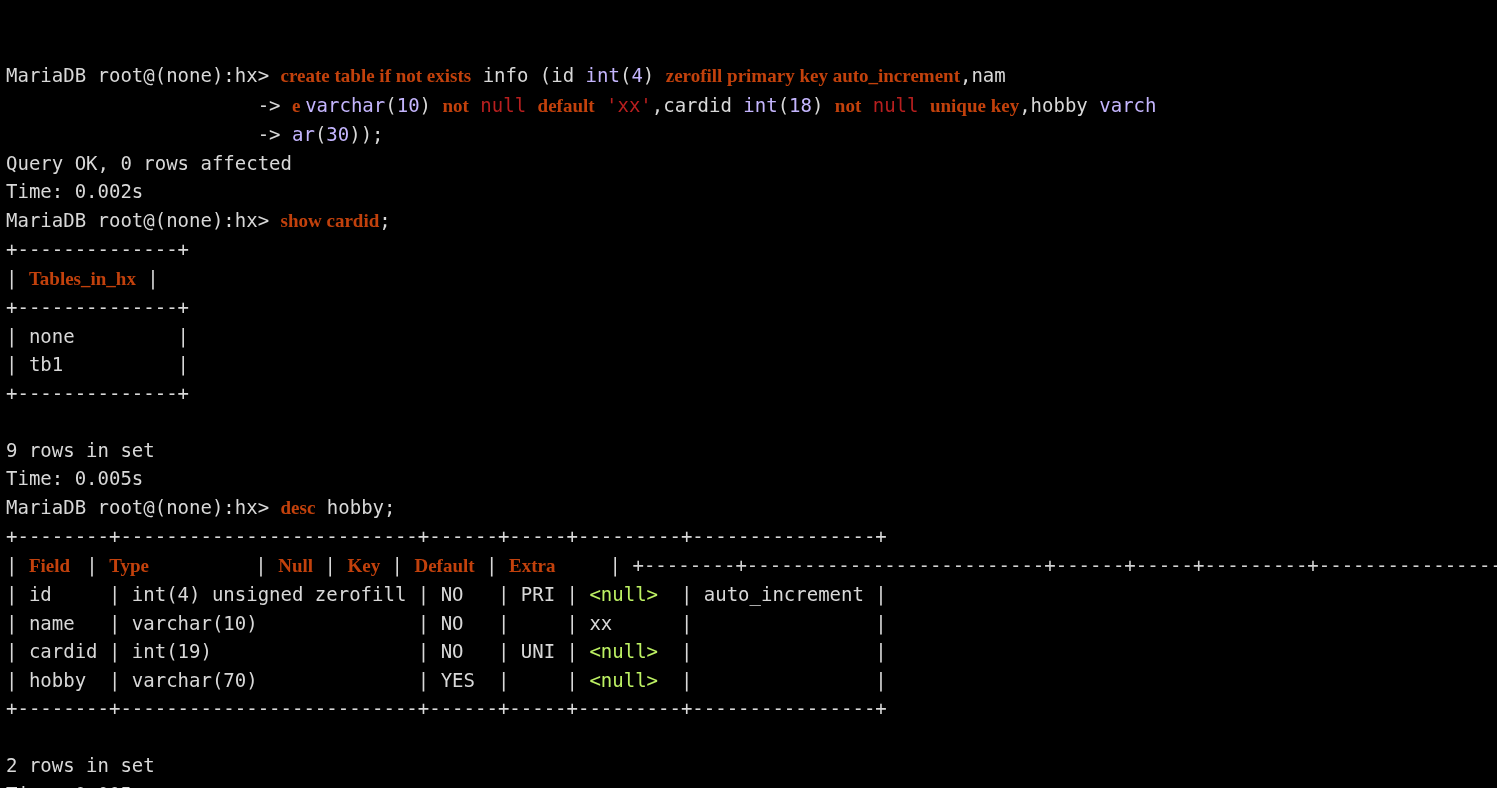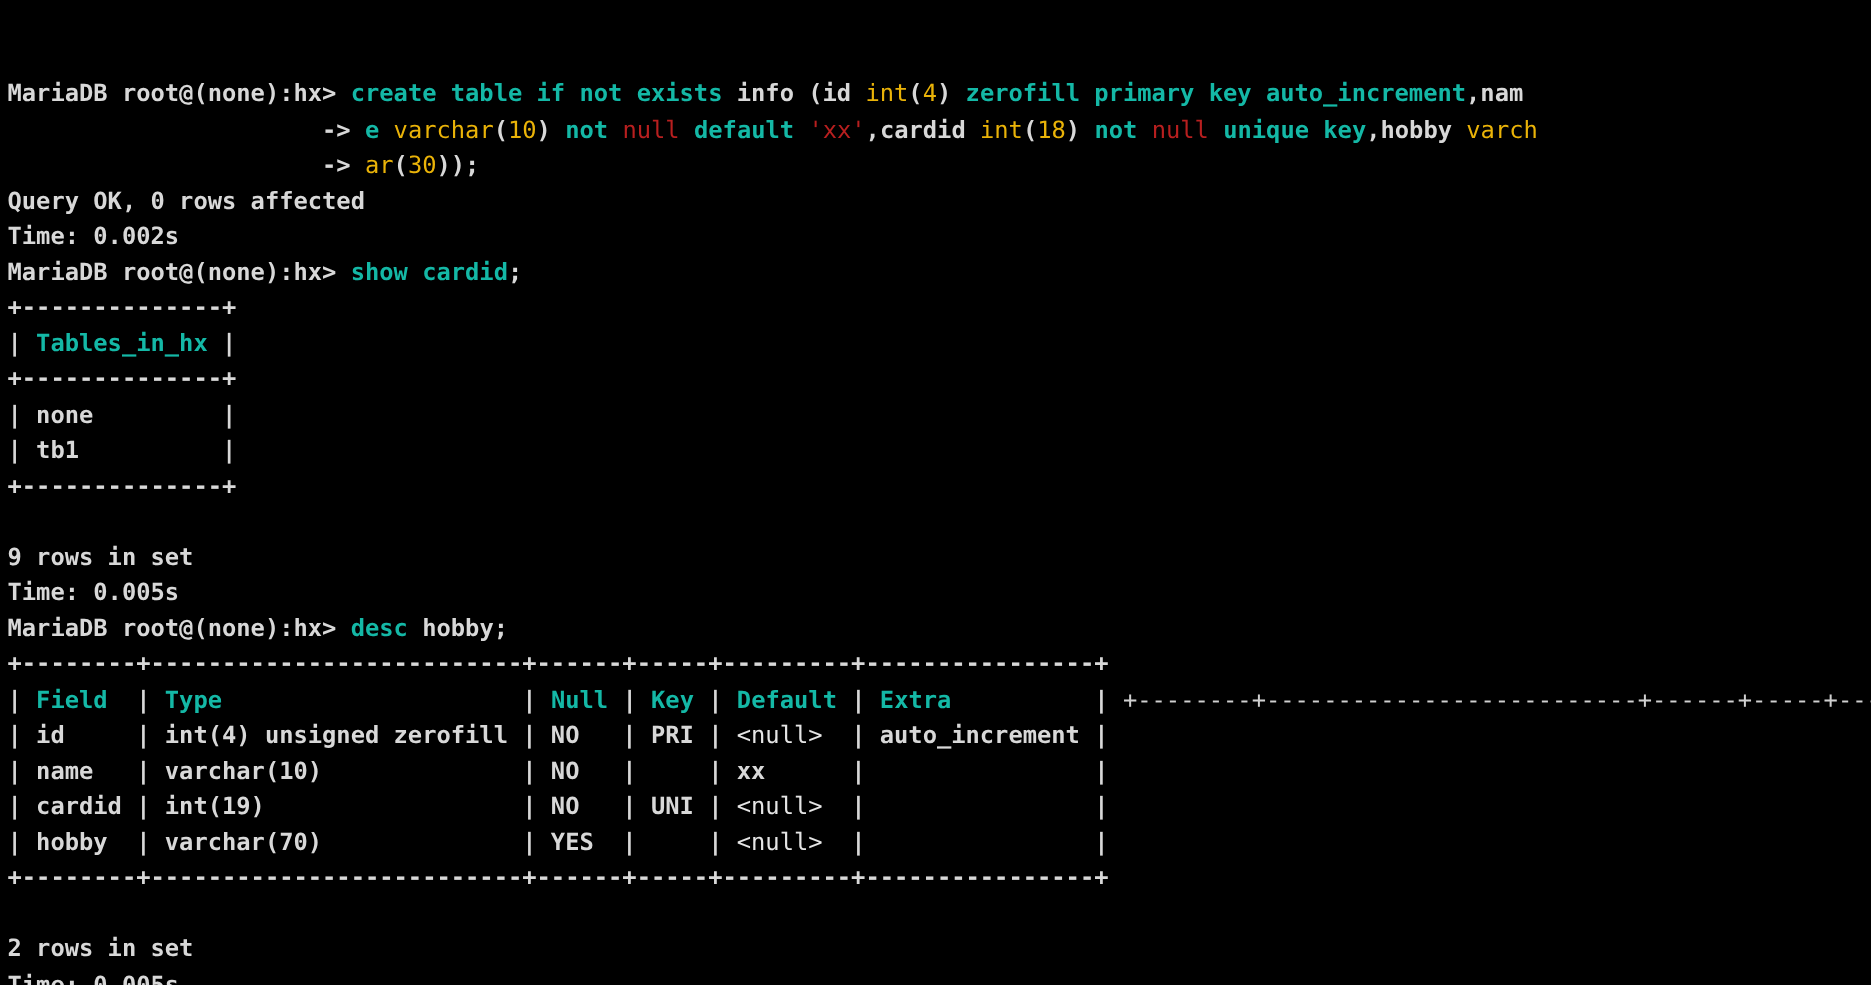--- a/index.html
+++ b/index.html
@@ -6,25 +6,25 @@
     background: #000000;
     color: #d0d0d0;
     font-family: "Menlo", "Consolas", "DejaVu Sans Mono", monospace;
     font-size: 19px;
     line-height: 1.5;
     margin: 0;
     padding: 4px 6px;
     white-space: pre;
     letter-spacing: 0;
   }
-  .white { color: #d8d8d8; font-weight: bold; }
-  .green { color: #14b8a6; font-weight: bold; }
-  .magenta { color: #eab308; }
+  .white { color: #d8d8d8; }
+  .green { color: #c2410c; font-weight: bold; font-family: Liberation Serif, serif; }
+  .magenta { color: #c4b5fd; }
   .darkred { color: #b81f1f; }
-  .gray { color: #e5e5e5; text-align: center; }
+  .gray { color: #bef264; text-align: center; }
 </style>
 </head>
 <body>
 
 <div id="out"><span class="white">MariaDB root@(none):hx&gt; </span><span class="green">create table if not exists</span><span class="white"> info (id </span><span class="magenta">int</span><span class="white">(</span><span class="magenta">4</span><span class="white">) </span><span class="green">zerofill primary key auto_increment</span><span class="white">,nam</span>
 <span class="white">                      -&gt; </span><span class="green">e </span><span class="magenta">varchar</span><span class="white">(</span><span class="magenta">10</span><span class="white">) </span><span class="green">not</span><span class="white"> </span><span class="darkred">null</span><span class="white"> </span><span class="green">default</span><span class="white"> </span><span class="darkred">'xx'</span><span class="white">,cardid </span><span class="magenta">int</span><span class="white">(</span><span class="magenta">18</span><span class="white">) </span><span class="green">not</span><span class="white"> </span><span class="darkred">null</span><span class="white"> </span><span class="green">unique key</span><span class="white">,hobby </span><span class="magenta">varch</span>
 <span class="white">                      -&gt; </span><span class="magenta">ar</span><span class="white">(</span><span class="magenta">30</span><span class="white">));</span>
 <span class="white">Query OK, 0 rows affected</span>
 <span class="white">Time: 0.002s</span>
 <span class="white">MariaDB root@(none):hx&gt; </span><span class="green">show cardid</span><span class="white">;</span>

